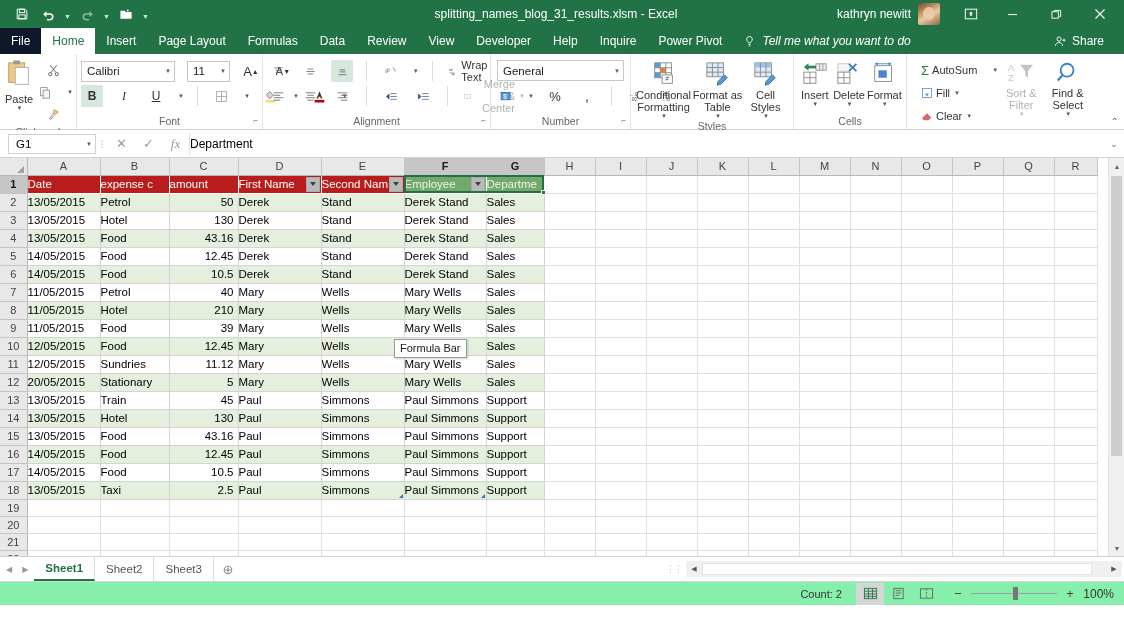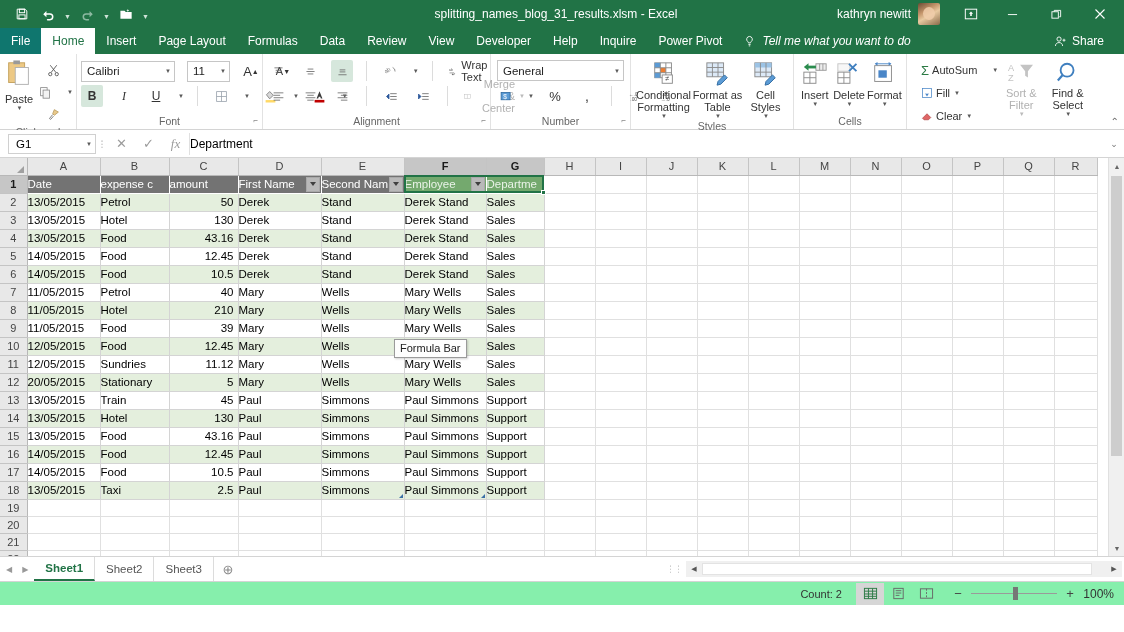--- a/index.html
+++ b/index.html
@@ -55,21 +55,21 @@
   
   .tabbar {
     height: 26px; background: #217346; display: flex; align-items: stretch;
     position: relative;
   }
   .tab {
     padding: 0 11px; display: flex; align-items: center;
     font-size: 12px; color: #fff; cursor: pointer; white-space: nowrap;
   }
   .tab.active { background: #fff; color: #217346; font-weight: normal; }
-  .tab.file { background: #0f766e; }
+  .tab.file { background: #0f172a; }
   .tellme {
     display: flex; align-items: center; gap: 6px;
     padding: 0 10px; color: #fff; font-size: 12px; font-style: italic;
     cursor: pointer;
   }
   .share {
     margin-left: auto; display: flex; align-items: center; gap: 5px;
     padding: 0 20px 0 8px; color: #fff; font-size: 12px; cursor: pointer;
   }
 
@@ -179,21 +179,21 @@
   .cell {
     height: 17px; font-size: 11.5px; color: #000;
     border-right: 1px solid #d4d4d4; border-bottom: 1px solid #d4d4d4;
     padding: 0 3px; overflow: hidden; white-space: nowrap;
     line-height: 17px;
   }
   .cell.empty { border-right:1px solid #e0e0e0; border-bottom:1px solid #e0e0e0;}
   .cell.num { text-align: right; padding-right: 4px; }
   
   .hdr {
-    background: #737373; color: #fff; font-weight: bold;
+    background: #b91c1c; color: #fff; font-weight: bold;
     border-right: 1px solid #fff; border-bottom: 1px solid #fff;
     position: relative; padding-right: 16px;
   }
   .hdr.selcell { background:#74a96e; color:#eaf3e8; }
   .filter {
     position: absolute; right: 1px; top: 1px; width: 14px; height: 15px;
     background: #b9b9b9; border:1px solid #a9a9a9; cursor: pointer;
     display:flex; align-items:center; justify-content:center;
   }
   .filter::after {

